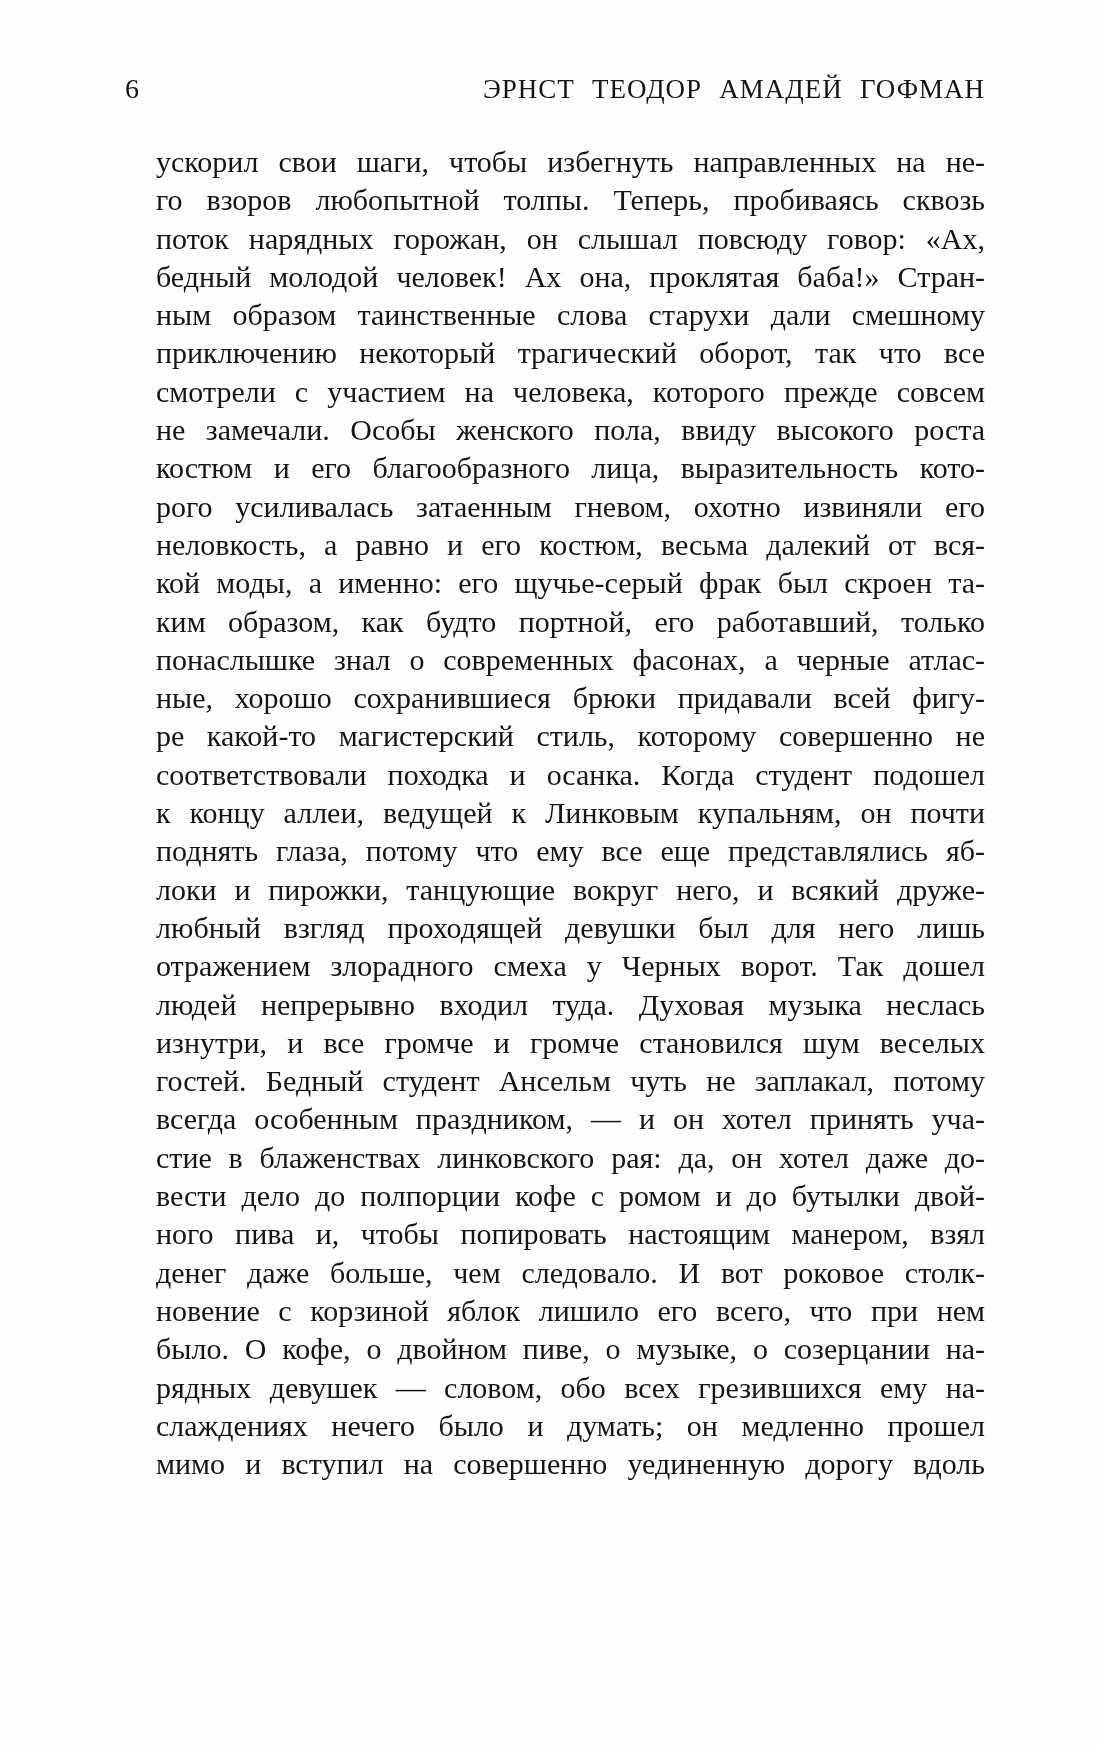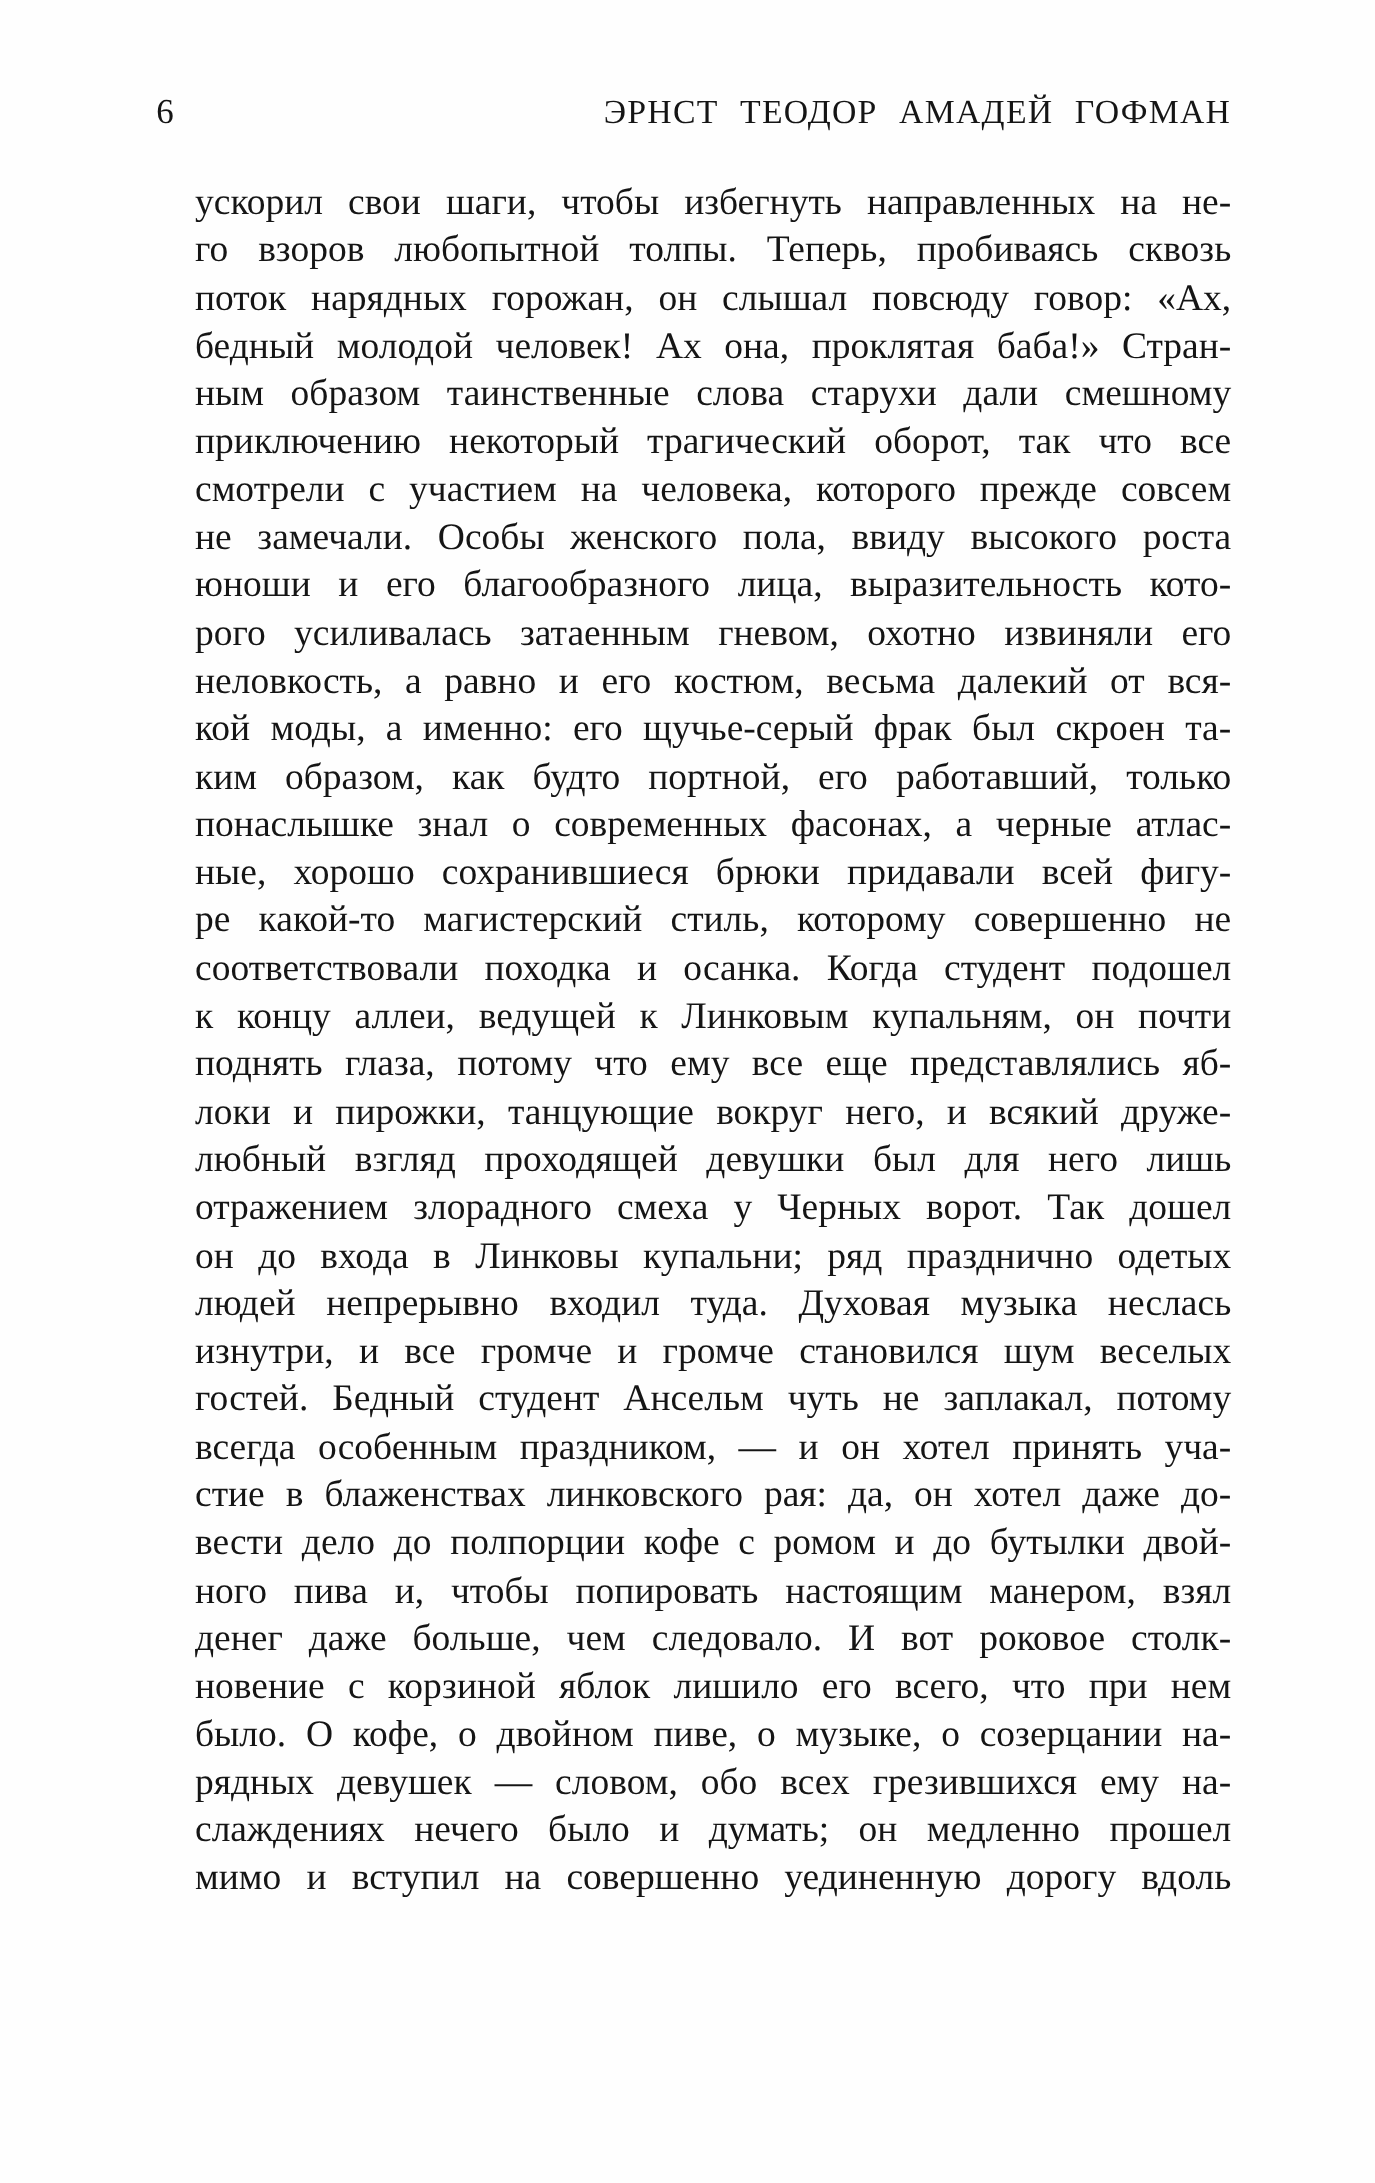--- a/index.html
+++ b/index.html
@@ -60,35 +60,34 @@
   </header>
   <main class="body-text">
       <div class="line">ускорил свои шаги, чтобы избегнуть направленных на не-</div>
       <div class="line">го взоров любопытной толпы. Теперь, пробиваясь сквозь</div>
       <div class="line">поток нарядных горожан, он слышал повсюду говор: «Ах,</div>
       <div class="line">бедный молодой человек! Ах она, проклятая баба!» Стран-</div>
       <div class="line">ным образом таинственные слова старухи дали смешному</div>
       <div class="line">приключению некоторый трагический оборот, так что все</div>
       <div class="line">смотрели с участием на человека, которого прежде совсем</div>
       <div class="line">не замечали. Особы женского пола, ввиду высокого роста</div>
-      <div class="line">юноши и его благообразного лица, выразительность кото-</div>
+      <div class="line">костюм и его благообразного лица, выразительность кото-</div>
       <div class="line">рого усиливалась затаенным гневом, охотно извиняли его</div>
       <div class="line">неловкость, а равно и его костюм, весьма далекий от вся-</div>
       <div class="line">кой моды, а именно: его щучье-серый фрак был скроен та-</div>
       <div class="line">ким образом, как будто портной, его работавший, только</div>
       <div class="line">понаслышке знал о современных фасонах, а черные атлас-</div>
       <div class="line">ные, хорошо сохранившиеся брюки придавали всей фигу-</div>
       <div class="line">ре какой-то магистерский стиль, которому совершенно не</div>
       <div class="line">соответствовали походка и осанка. Когда студент подошел</div>
       <div class="line">к концу аллеи, ведущей к Линковым купальням, он почти</div>
       <div class="line">поднять глаза, потому что ему все еще представлялись яб-</div>
       <div class="line">локи и пирожки, танцующие вокруг него, и всякий друже-</div>
       <div class="line">любный взгляд проходящей девушки был для него лишь</div>
       <div class="line">отражением злорадного смеха у Черных ворот. Так дошел</div>
-      <div class="line">он до входа в Линковы купальни; ряд празднично одетых</div>
       <div class="line">людей непрерывно входил туда. Духовая музыка неслась</div>
       <div class="line">изнутри, и все громче и громче становился шум веселых</div>
       <div class="line">гостей. Бедный студент Ансельм чуть не заплакал, потому</div>
       <div class="line">всегда особенным праздником, — и он хотел принять уча-</div>
       <div class="line">стие в блаженствах линковского рая: да, он хотел даже до-</div>
       <div class="line">вести дело до полпорции кофе с ромом и до бутылки двой-</div>
       <div class="line">ного пива и, чтобы попировать настоящим манером, взял</div>
       <div class="line">денег даже больше, чем следовало. И вот роковое столк-</div>
       <div class="line">новение с корзиной яблок лишило его всего, что при нем</div>
       <div class="line">было. О кофе, о двойном пиве, о музыке, о созерцании на-</div>

